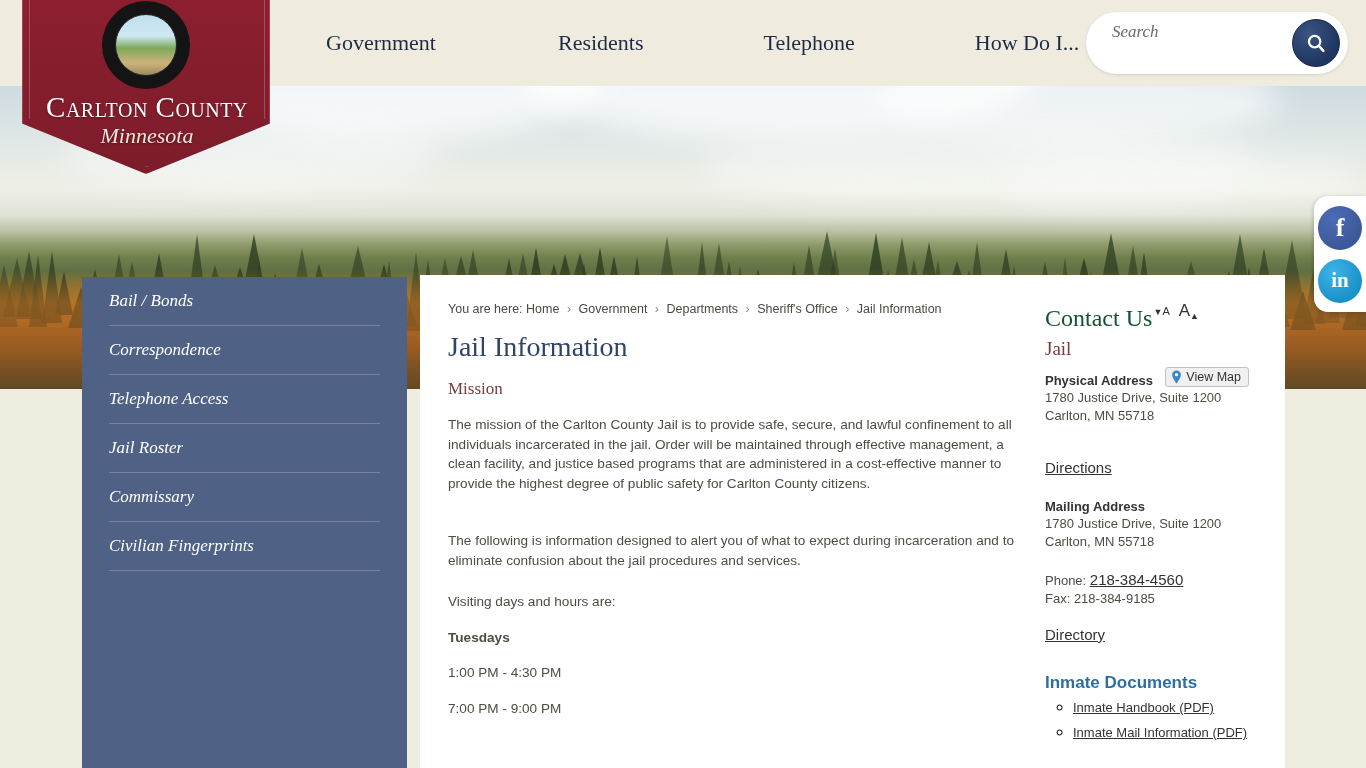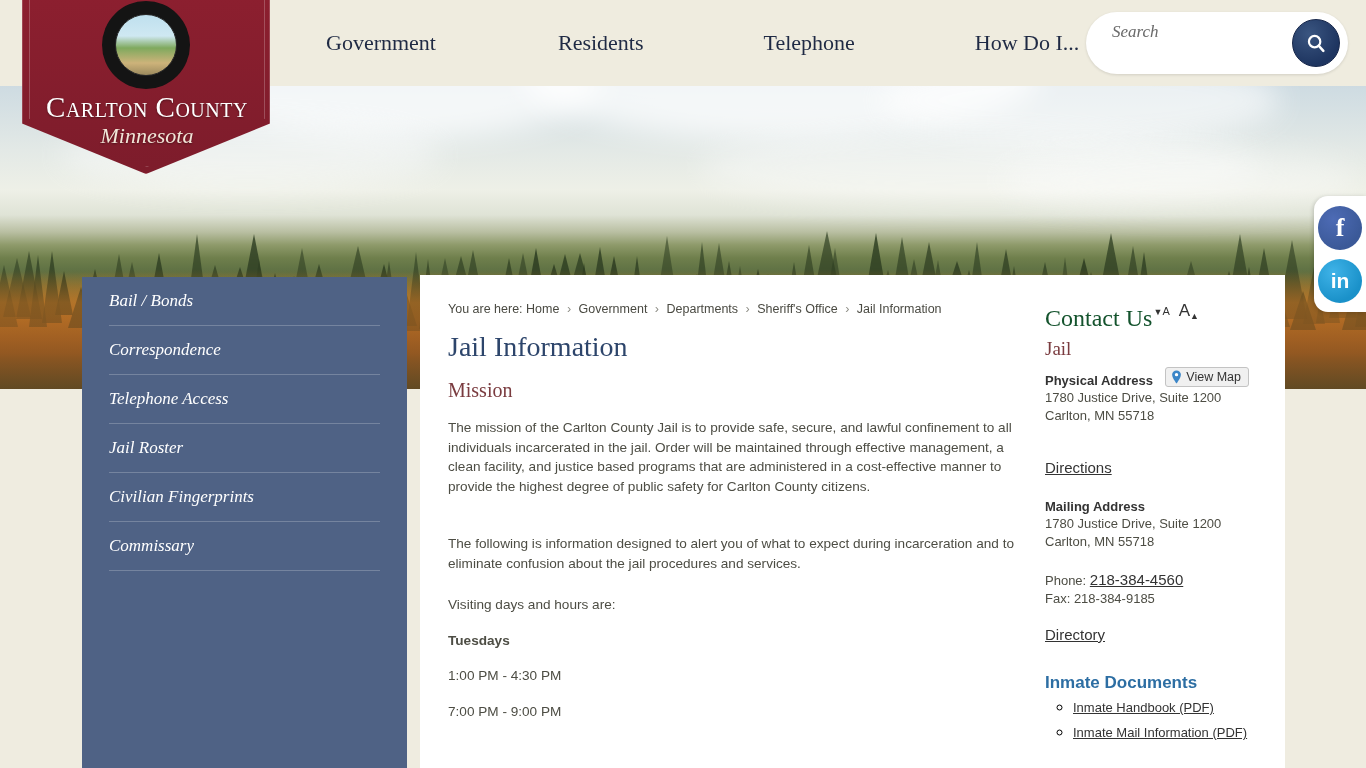--- a/index.html
+++ b/index.html
@@ -145,21 +145,21 @@
   .fs-large { font-size: 17px; }
   .tri { font-size: 9px; line-height: 1; }
 
   h1.page-title {
     position: absolute; left: 28px; top: 56px;
     font-family: "Liberation Serif", serif; font-weight: normal;
     font-size: 28px; color: #2d456b;
   }
   .sec-title {
     font-family: "Liberation Serif", serif; font-weight: normal;
-    font-size: 20px; color: #7a3b3f;
+    font-size: 17px; color: #7a3b3f;
   }
   .body-col { position: absolute; left: 28px; top: 104px; width: 568px; }
   .body-col p { font-size: 13.6px; color: #4d4d44; line-height: 19.5px; }
   .spacer-16 { height: 16px; }
   .spacer-22 { height: 22px; }
   .bold-line { font-weight: bold; color: #333; }
 
   
   .contact { position: absolute; left: 625px; top: 30px; width: 235px; }
   .contact h2 {
@@ -195,21 +195,21 @@
     box-shadow: -1px 1px 4px rgba(0,0,0,.18);
   }
   .soc-ico {
     width: 44px; height: 44px; border-radius: 50%;
     display: flex; align-items: center; justify-content: center;
     color: #fff; font-family: "Liberation Serif", serif; font-weight: bold;
     cursor: pointer;
   }
   .fb { background: radial-gradient(circle at 35% 30%, #4d6bb5, #3b5998 70%); font-size: 26px; }
   .li { background: radial-gradient(circle at 35% 30%, #3fb3e8, #1a91c9 70%); font-size: 21px;
-        font-family: Liberation Sans, sans-serif; }
+        font-family: Liberation Serif, serif; }
 </style>
 </head>
 <body>
 
 <div class="page">
 
   <div class="hero">
     <div class="cloud c1"></div>
     <div class="cloud c2"></div>
     <div class="cloud c3"></div>
@@ -353,22 +353,22 @@
     </div>
     <div class="logo-name">Carlton County</div>
     <div class="logo-sub">Minnesota</div>
   </div>
 
   <div class="sidebar">
     <div class="side-item">Bail / Bonds</div>
     <div class="side-item">Correspondence</div>
     <div class="side-item">Telephone Access</div>
     <div class="side-item">Jail Roster</div>
+    <div class="side-item">Commissary</div>
     <div class="side-item">Civilian Fingerprints</div>
-    <div class="side-item">Commissary</div>
   </div>
 
   <div class="content">
 
     <div class="breadcrumb">
       <span>You are here:</span>
       <span class="crumb">Home</span>
       <span class="sep">›</span>
       <span class="crumb">Government</span>
       <span class="sep">›</span>

